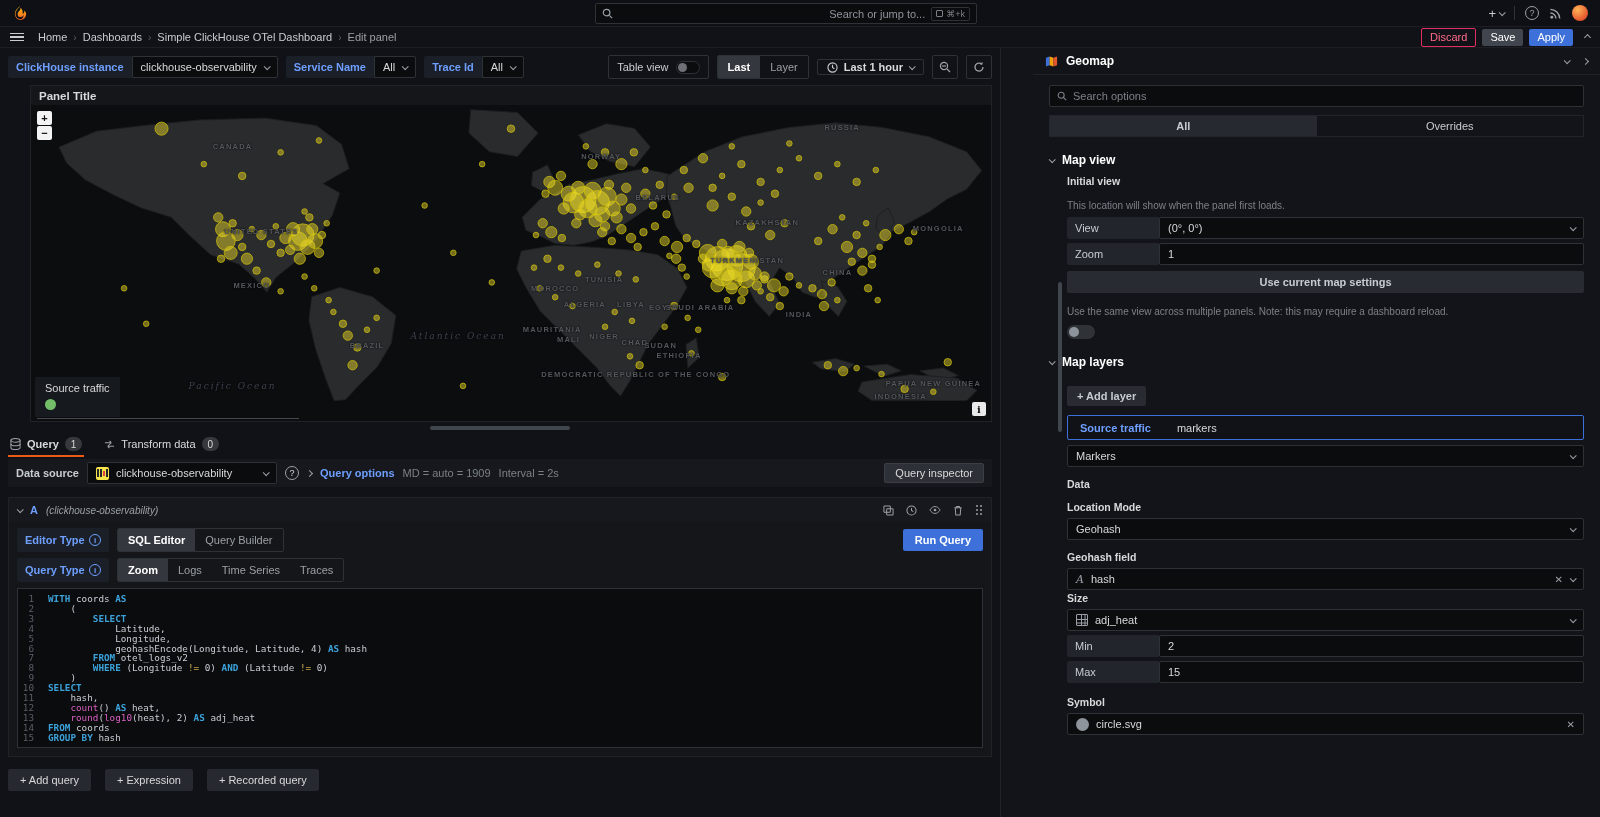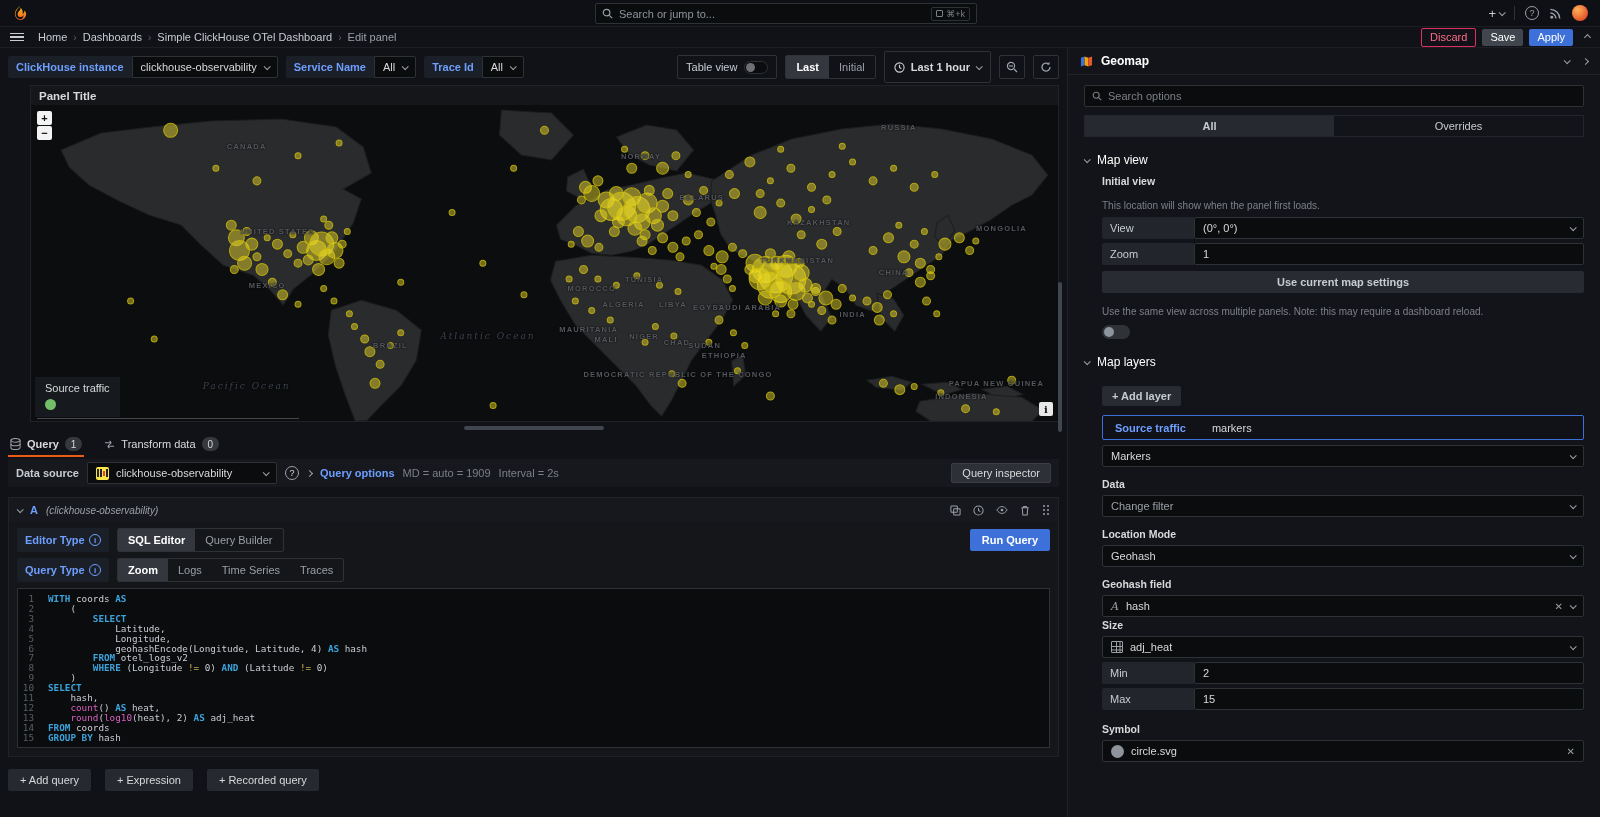--- a/index.html
+++ b/index.html
@@ -7,21 +7,21 @@
     font-family:"Liberation Sans", sans-serif; color:#d8d9da; font-size:11px; }
   .app { position:relative; width:1600px; height:817px; display:flex; flex-direction:column; }
 
   
   .topnav { height:27px; background:#0f1015; border-bottom:1px solid #1c1e24;
     display:flex; align-items:center; padding:0 12px; position:relative; flex:none; }
   .logo { width:17px; height:17px; }
   .searchbox { position:absolute; left:595px; width:382px; height:21px; top:3px;
     background:#0b0c0e; border:1px solid #2c3235; border-radius:2px;
     display:flex; align-items:center; padding:0 6px; gap:6px; color:#9aa0a6; }
-  .searchbox .ph { flex:1; color:#8e949b; font-size:11px; }
+  .searchbox .ph { flex:1; color:#8e949b; font-size:11px;text-align:right; }
   .kbd { border:1px solid #2c3235; border-radius:2px; padding:0 4px; font-size:9px;
     color:#7b8087; display:flex; align-items:center; gap:3px; height:14px;}
   .kbd .sq { width:7px; height:7px; border:1px solid #7b8087; border-radius:1px; display:inline-block;}
   .topnav-right { margin-left:auto; display:flex; align-items:center; gap:10px; color:#9aa0a6;}
   .tn-divider { width:1px; height:14px; background:#2c3235; }
   .plus { font-size:13px; color:#c7ccd1; display:flex; align-items:center; gap:3px;}
   .circle-icon { width:14px; height:14px; border:1px solid #9aa0a6; border-radius:50%;
     display:flex; align-items:center; justify-content:center; font-size:9px; }
   .avatar { width:16px; height:16px; border-radius:50%;
     background:radial-gradient(circle at 35% 30%, #ffb357, #e4572e 70%, #a33a1e); }
@@ -36,22 +36,22 @@
   .crumb-sep { color:#5a5e66; font-size:10px; }
   .subnav-right { margin-left:auto; display:flex; align-items:center; gap:6px; }
   .btn { border-radius:2px; padding:2px 8px; font-size:11px; line-height:13px; cursor:pointer; }
   .btn-discard { border:1px solid #e02f5f; color:#ff6b8a; background:transparent; }
   .btn-save { background:#41454d; color:#fff; }
   .btn-apply { background:#3d71d9; color:#fff; }
 
   
   .main { flex:1; display:flex; min-height:0; }
   .left { flex:1; min-width:0; padding:4px 8px 0 8px; display:flex; flex-direction:column; }
-  .right { width:533px; flex:none; border-left:1px solid #202226; background:#131419;
-    display:flex; flex-direction:column; }
+  .right { width:600px; flex:none; border-left:1px solid #202226; background:#131419;
+    display:flex; flex-direction:column;padding-left:32px; }
 
   
   .qtoolbar { height:30px; display:flex; align-items:center; gap:8px; flex:none; }
   .varpair { display:flex; align-items:stretch; height:22px; }
   .varlabel { background:#1b1f27; color:#6e9fff; font-weight:bold; font-size:11px;
     display:flex; align-items:center; padding:0 8px; border-radius:2px 0 0 2px; }
   .varvalue { background:#0b0c0e; border:1px solid #2c3235; color:#d8d9da;
     display:flex; align-items:center; gap:7px; padding:0 8px; border-radius:0 2px 2px 0; }
   .chev { display:inline-block; width:5px; height:5px; border-right:1.4px solid #9aa0a6;
     border-bottom:1.4px solid #9aa0a6; transform:rotate(45deg) translateY(-1px); }
@@ -59,21 +59,21 @@
   .chev.u { transform:rotate(-135deg); }
   .qtoolbar-right { margin-left:auto; display:flex; align-items:center; gap:8px; }
   .tableview { display:flex; align-items:center; gap:7px; border:1px solid #2c3235;
     border-radius:2px; height:24px; padding:0 8px; color:#c7ccd1; }
   .toggle-sm { width:24px; height:13px; border-radius:7px; background:#0b0c0e; border:1px solid #2c3235; position:relative;}
   .toggle-sm i { position:absolute; left:1px; top:1px; width:9px; height:9px; border-radius:50%; background:#6e7076;}
   .seg-group { display:flex; border:1px solid #2c3235; border-radius:2px; height:24px; overflow:hidden;}
   .seg { padding:0 10px; display:flex; align-items:center; color:#9aa0a6; }
   .seg.active { background:#34373d; color:#fff; font-weight:bold; }
   .timepick { display:flex; align-items:center; gap:6px; border:1px solid #2c3235;
-    border-radius:2px; height:32px; padding:0 9px; color:#d8d9da; font-weight:bold;}
+    border-radius:2px; height:16px; padding:0 9px; color:#d8d9da; font-weight:bold;}
   .iconbtn { width:26px; height:24px; border:1px solid #2c3235; border-radius:2px;
     display:flex; align-items:center; justify-content:center; color:#9aa0a6;}
 
   
   .panel { margin-left:22px; margin-top:3px; border:1px solid #202226; background:#141619; flex:none;}
   .panel-title { height:19px; display:flex; align-items:center; padding:0 8px;
     font-size:11.5px; font-weight:bold; color:#d8d9da; }
   .map { position:relative; height:316px; background:#0c0d0f; overflow:hidden; }
   .map svg.world { position:absolute; inset:0; }
   .map-label { position:absolute; transform:translate(-50%,-50%); color:#54575c;
@@ -149,21 +149,21 @@
   .opt-head .title { font-weight:bold; font-size:12px; color:#fff;}
   .opt-head-right { margin-left:auto; display:flex; align-items:center; gap:14px;}
   .opt-body { padding:10px 16px; overflow:hidden; }
   .opt-search { height:22px; background:#0b0c0e; border:1px solid #2c3235; border-radius:2px;
     display:flex; align-items:center; gap:6px; padding:0 7px; color:#7b8087;}
   .opt-tabs { display:grid; grid-template-columns:1fr 1fr; border:1px solid #22252b;
     margin-top:8px; height:22px; }
   .opt-tab { display:flex; align-items:center; justify-content:center; color:#c7ccd1;}
   .opt-tab.sel { background:#26292f; font-weight:bold;}
   .section { margin-top:16px; }
-  .section-h { display:flex; align-items:center; gap:8px; font-weight:normal; font-size:12px; color:#fff;}
+  .section-h { display:flex; align-items:center; gap:8px; font-weight:bold; font-size:12px; color:#fff;}
   .section-c { margin-left:18px; margin-top:8px; }
   .flabel { font-size:10.5px; font-weight:bold; color:#d8d9da; margin-top:11px;}
   .fdesc { font-size:10px; color:#7b8087; margin-top:12px; max-width:480px; line-height:13px;}
   .inl { display:flex; margin-top:5px; height:22px;}
   .inl .ilabel { width:92px; background:#22252b; color:#c7ccd1; display:flex; align-items:center;
     padding:0 8px; border-radius:2px 0 0 2px; flex:none;}
   .ifield { flex:1; background:#0b0c0e; border:1px solid #2c3235; border-radius:2px;
     display:flex; align-items:center; gap:7px; padding:0 8px; color:#d8d9da; height:22px;}
   .ifield .grow { flex:1; }
   .wide-btn { margin-top:6px; height:22px; background:#282b31; color:#c7ccd1; display:flex;
@@ -276,21 +276,21 @@
         </div>
         <div class="qtoolbar-right">
           <div class="tableview">
             <span>Table view</span>
             <span class="toggle-sm">
                 <i></i>
               </span>
           </div>
           <div class="seg-group">
             <span class="seg active">Last</span>
-            <span class="seg">Initial</span>
+            <span class="seg">Layer</span>
           </div>
           <div class="timepick">
             <svg class="ic" width="11" height="11" viewBox="0 0 12 12">
               <circle cx="6" cy="6" r="5" fill="none" stroke="#c7ccd1" stroke-width="1.2"></circle>
               <path d="M6 3v3l2 1.4" fill="none" stroke="#c7ccd1" stroke-width="1.2"></path>
             </svg>
             <span>Last 1 hour</span>
             <span class="chev"></span>
           </div>
           <span class="iconbtn">
@@ -836,26 +836,20 @@
             </div>
 
             <div class="inl">
                 <span class="ifield">
                   <span class="grow">Markers</span>
                   <span class="chev"></span>
                 </span>
               </div>
 
             <div class="flabel">Data</div>
-            <div class="inl">
-                <span class="ifield">
-                  <span class="grow" style="color:#9aa0a6">Change filter</span>
-                  <span class="chev"></span>
-                </span>
-              </div>
 
             <div class="flabel">Location Mode</div>
             <div class="inl">
                 <span class="ifield">
                   <span class="grow">Geohash</span>
                   <span class="chev"></span>
                 </span>
               </div>
 
             <div class="flabel">Geohash field</div>

